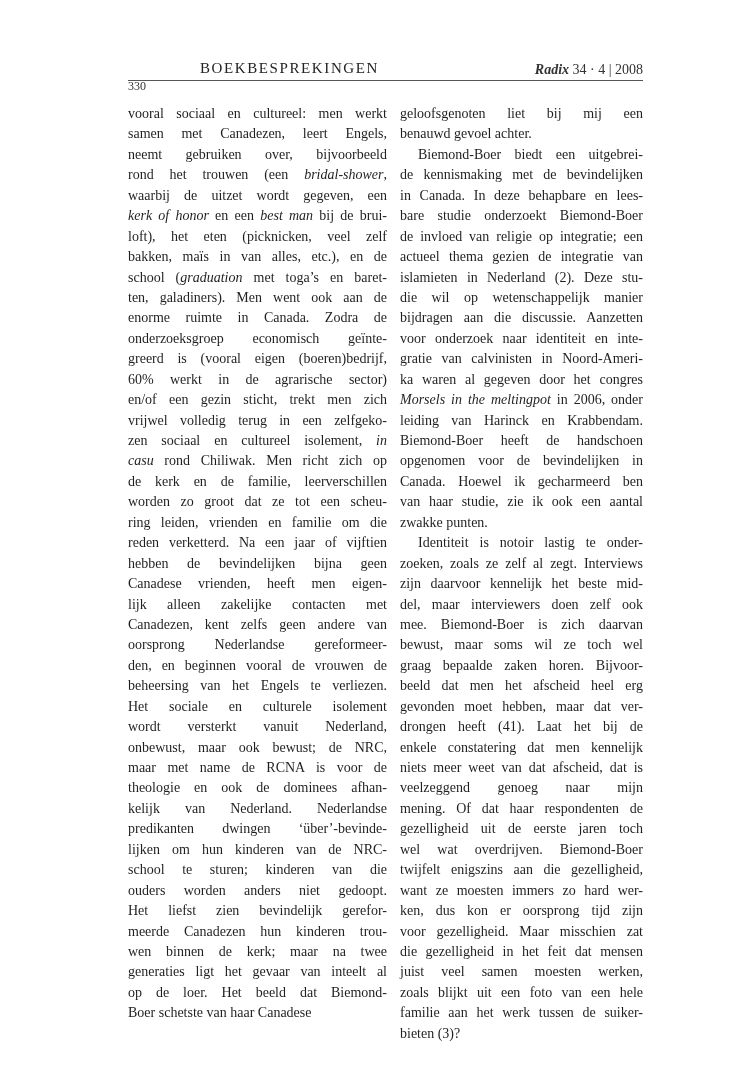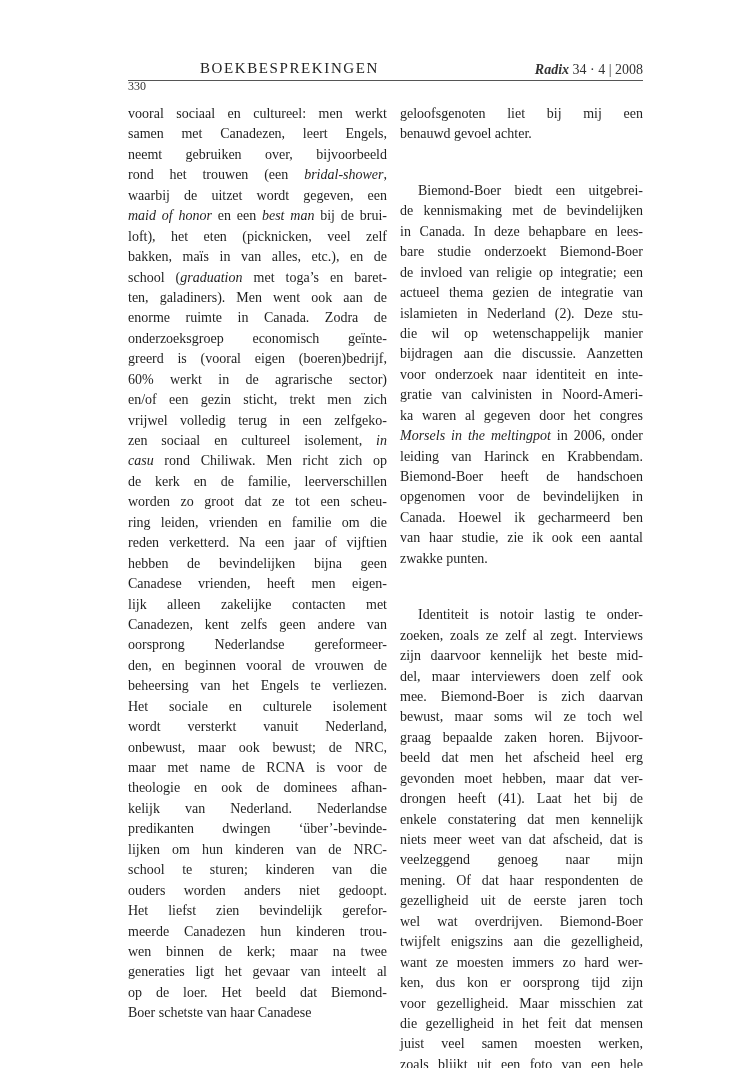--- a/index.html
+++ b/index.html
@@ -15,40 +15,40 @@
   .journal { position: absolute; right: 0; top: 2px; font-family: "Liberation Serif", serif;
              font-size: 14px; color: #333; white-space: nowrap; }
   .journal .jname { font-style: italic; font-weight: bold; }
   .column { position: absolute; top: 104px; font-family: "Liberation Serif", serif;
             font-size: 14px; line-height: 20.45px; }
   .col-left { left: 128px; width: 259px; }
   .col-right { left: 400px; width: 243px; }
   .line { display: block; white-space: nowrap; text-align: justify; text-align-last: justify;
           height: 20.45px; overflow: visible; }
   .line.last { text-align-last: left; }
-  .line.indent { padding-left: 18px; margin-top: 36px; }
+  .line.indent { padding-left: 18px; }
   .line i { font-style: italic; }
 </style>
 </head>
 <body>
 
 <div class="page">
   <div class="running-head">
     <span class="folio">330</span>
     <span class="section">BOEKBESPREKINGEN</span>
     <span class="journal"><span class="jname">Radix</span> <span>34 · 4 | 2008</span></span>
   </div>
 
   <div class="column col-left" id="col-left">
       <span class="line">vooral sociaal en cultureel: men werkt</span>
       <span class="line">samen met Canadezen, leert Engels,</span>
       <span class="line">neemt gebruiken over, bijvoorbeeld</span>
       <span class="line">rond het trouwen (een <i>bridal-shower</i>,</span>
       <span class="line">waarbij de uitzet wordt gegeven, een</span>
-      <span class="line"><i>maid of honor</i> en een <i>best man</i> bij de brui-</span>
+      <span class="line"><i>kerk of honor</i> en een <i>best man</i> bij de brui-</span>
       <span class="line">loft), het eten (picknicken, veel zelf</span>
       <span class="line">bakken, maïs in van alles, etc.), en de</span>
       <span class="line">school (<i>graduation</i> met toga’s en baret-</span>
       <span class="line">ten, galadiners). Men went ook aan de</span>
       <span class="line">enorme ruimte in Canada. Zodra de</span>
       <span class="line">onderzoeksgroep economisch geïnte-</span>
       <span class="line">greerd is (vooral eigen (boeren)bedrijf,</span>
       <span class="line">60% werkt in de agrarische sector)</span>
       <span class="line">en/of een gezin sticht, trekt men zich</span>
       <span class="line">vrijwel volledig terug in een zelfgeko-</span>

